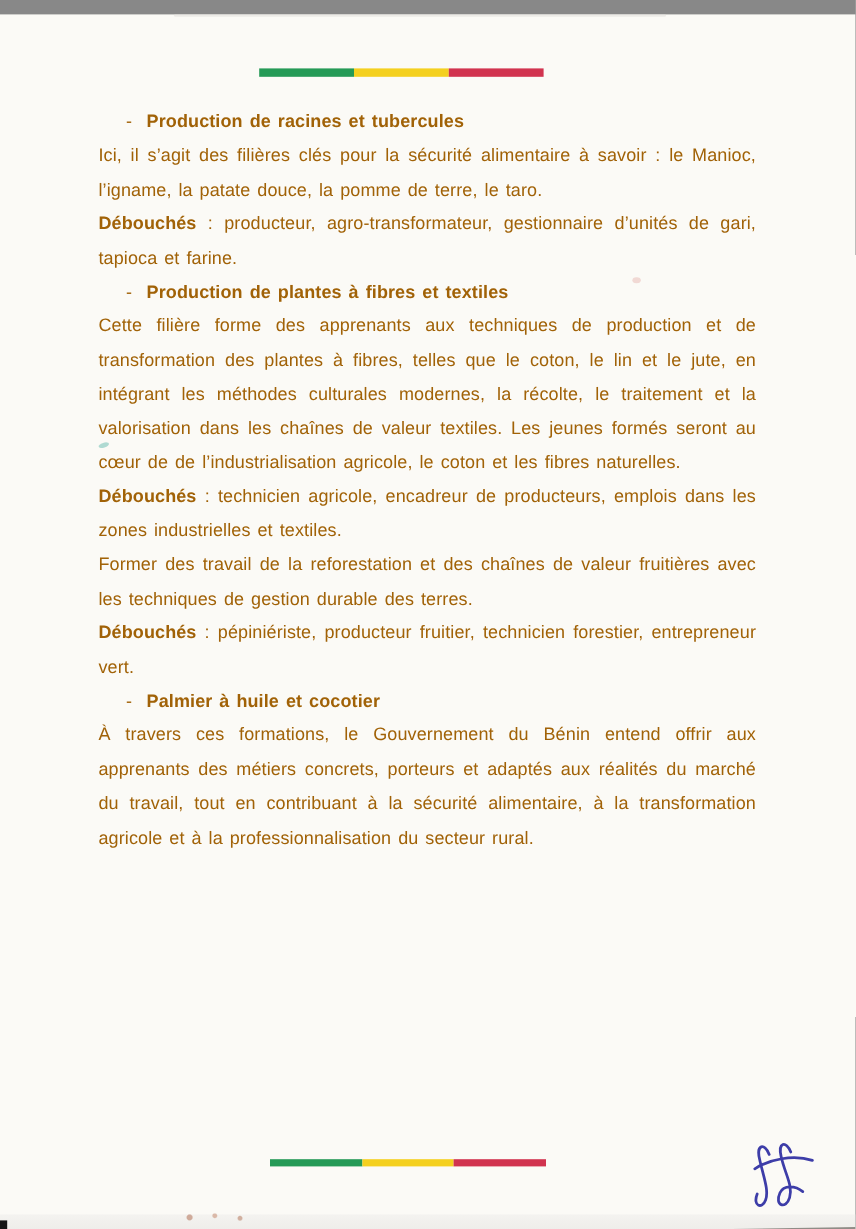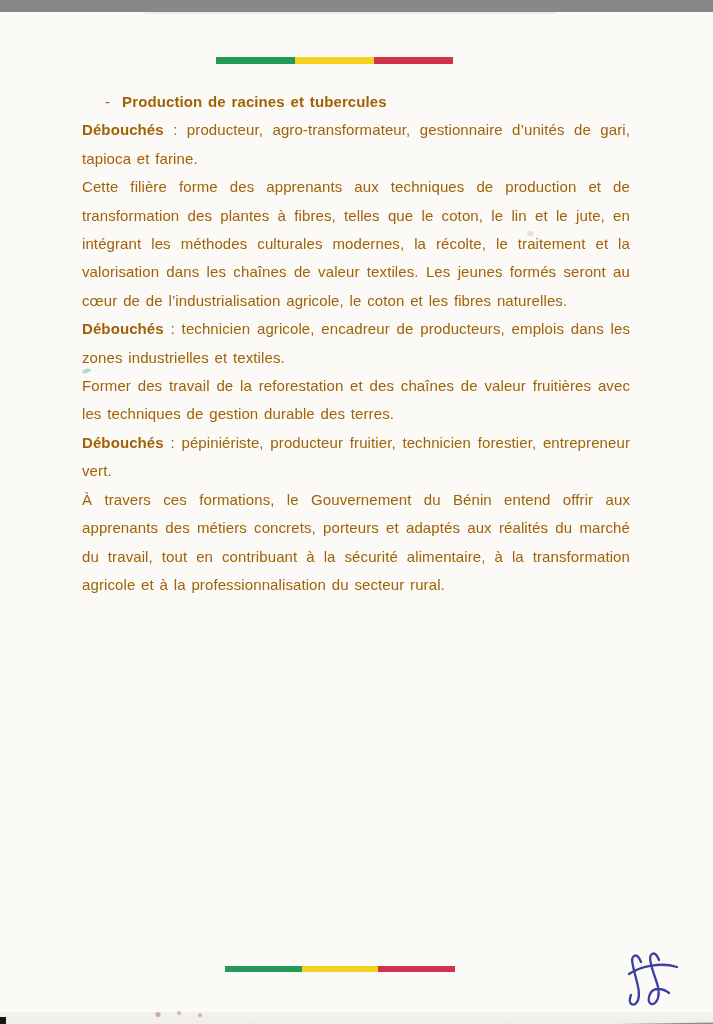--- a/index.html
+++ b/index.html
@@ -52,28 +52,31 @@
 
   <div class="flag-bar top-bar">
     <div class="seg" style="background: rgb(37, 154, 86);"></div>
     <div class="seg" style="background: rgb(244, 208, 31);"></div>
     <div class="seg" style="background: rgb(209, 51, 79);"></div>
   </div>
 
   <div class="content">
 
     <p class="heading"><span class="dash">-</span><span>Production de racines et tubercules</span></p>
+    <p>Ici, il s’agit des filières clés pour la sécurité alimentaire à savoir : le Manioc, l’igname, la patate douce, la pomme de terre, le taro.</p>
     <p><span class="bold">Débouchés</span><span> : producteur, agro-transformateur, gestionnaire d’unités de gari, tapioca et farine.</span></p>
 
+    <p class="heading"><span class="dash">-</span><span>Production de plantes à fibres et textiles</span></p>
     <p>Cette filière forme des apprenants aux techniques de production et de transformation des plantes à fibres, telles que le coton, le lin et le jute, en intégrant les méthodes culturales modernes, la récolte, le traitement et la valorisation dans les chaînes de valeur textiles. Les jeunes formés seront au cœur de de l’industrialisation agricole, le coton et les fibres naturelles.</p>
     <p><span class="bold">Débouchés</span><span> : technicien agricole, encadreur de producteurs, emplois dans les zones industrielles et textiles.</span></p>
 
     <p>Former des travail de la reforestation et des chaînes de valeur fruitières avec les techniques de gestion durable des terres.</p>
     <p><span class="bold">Débouchés</span><span> : pépiniériste, producteur fruitier, technicien forestier, entrepreneur vert.</span></p>
 
+    <p class="heading"><span class="dash">-</span><span>Palmier à huile et cocotier</span></p>
 
     <p class="closing">À travers ces formations, le Gouvernement du Bénin entend offrir aux apprenants des métiers concrets, porteurs et adaptés aux réalités du marché du travail, tout en contribuant à la sécurité alimentaire, à la transformation agricole et à la professionnalisation du secteur rural.</p>
   </div>
 
   <div class="flag-bar bottom-bar">
     <div class="seg" style="background: rgb(37, 154, 86);"></div>
     <div class="seg" style="background: rgb(244, 208, 31);"></div>
     <div class="seg" style="background: rgb(209, 51, 79);"></div>
   </div>
 

